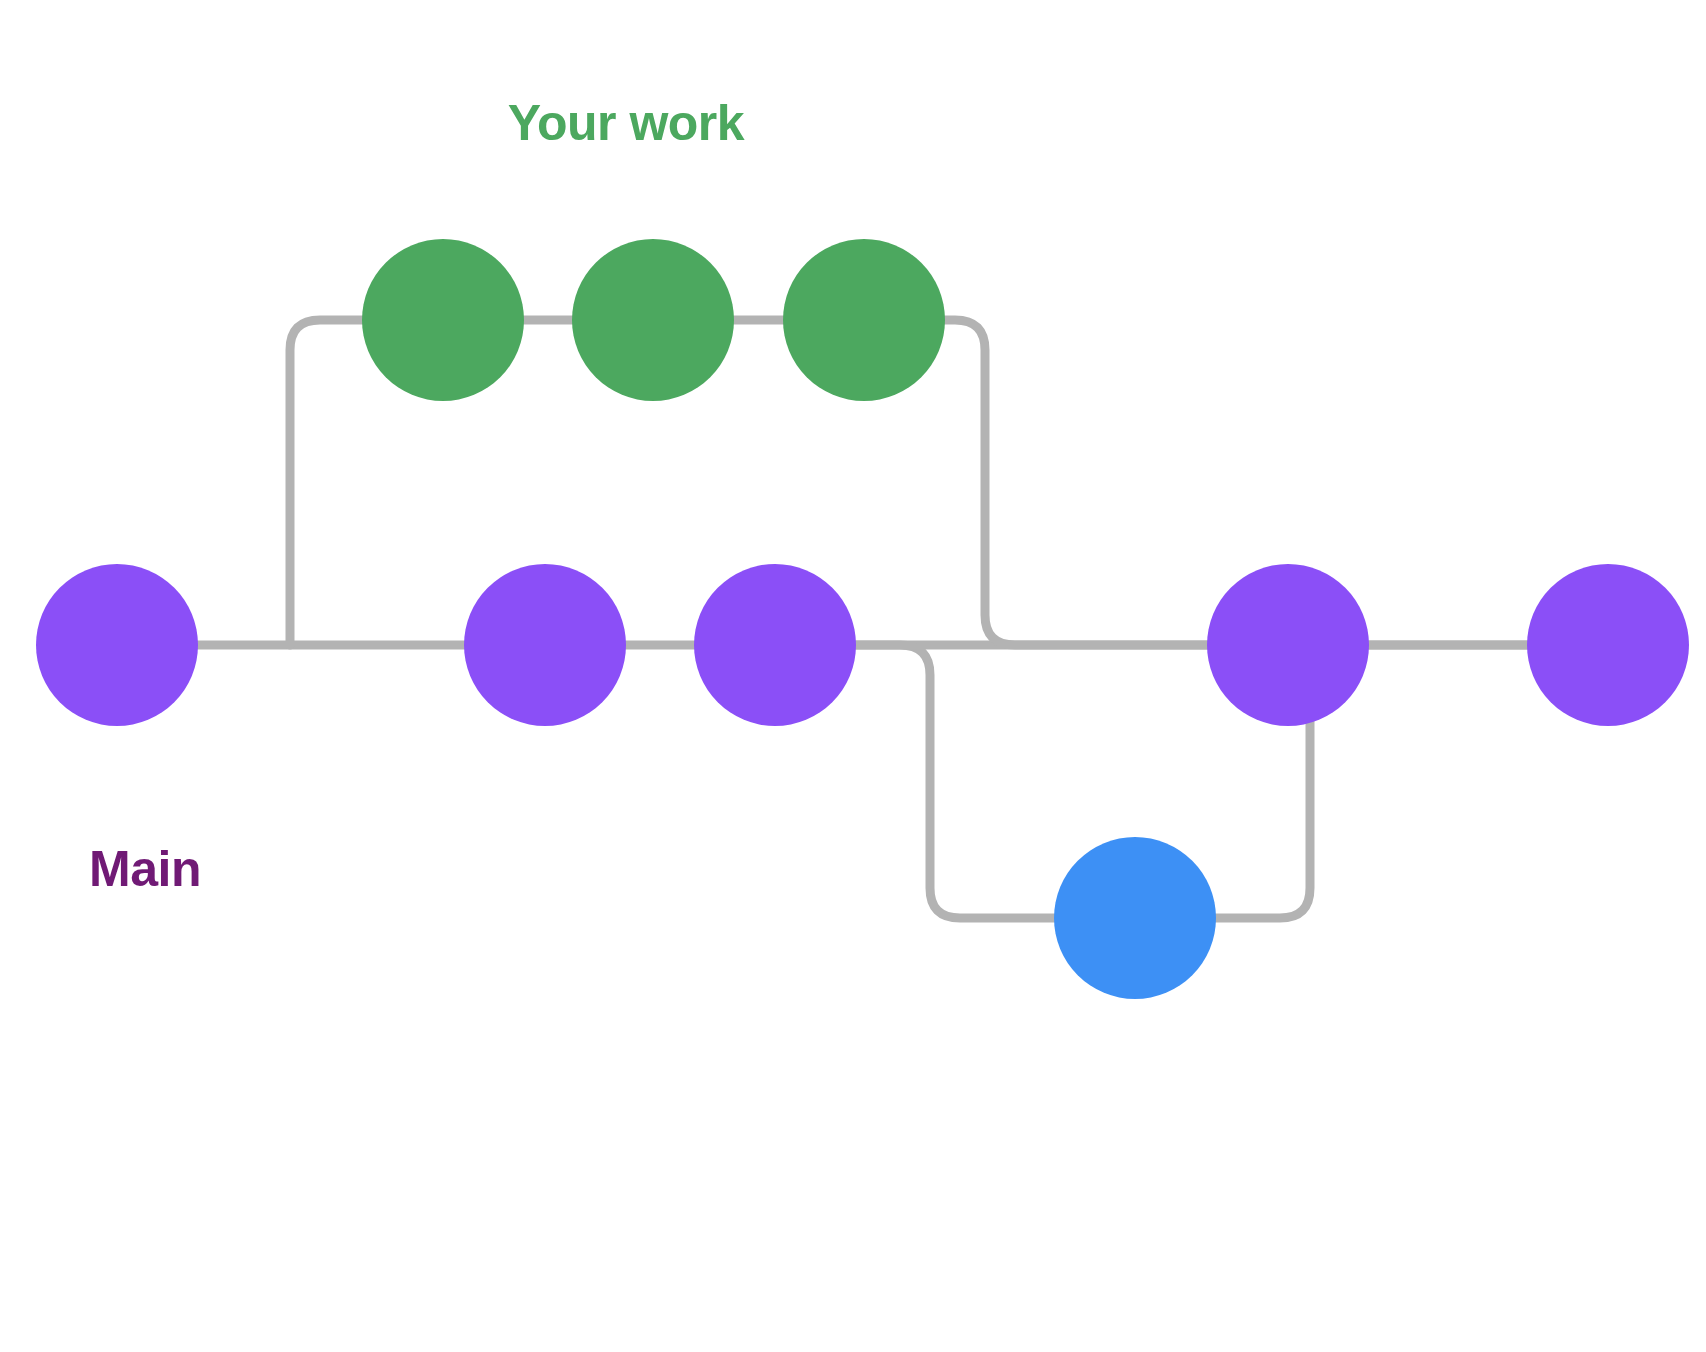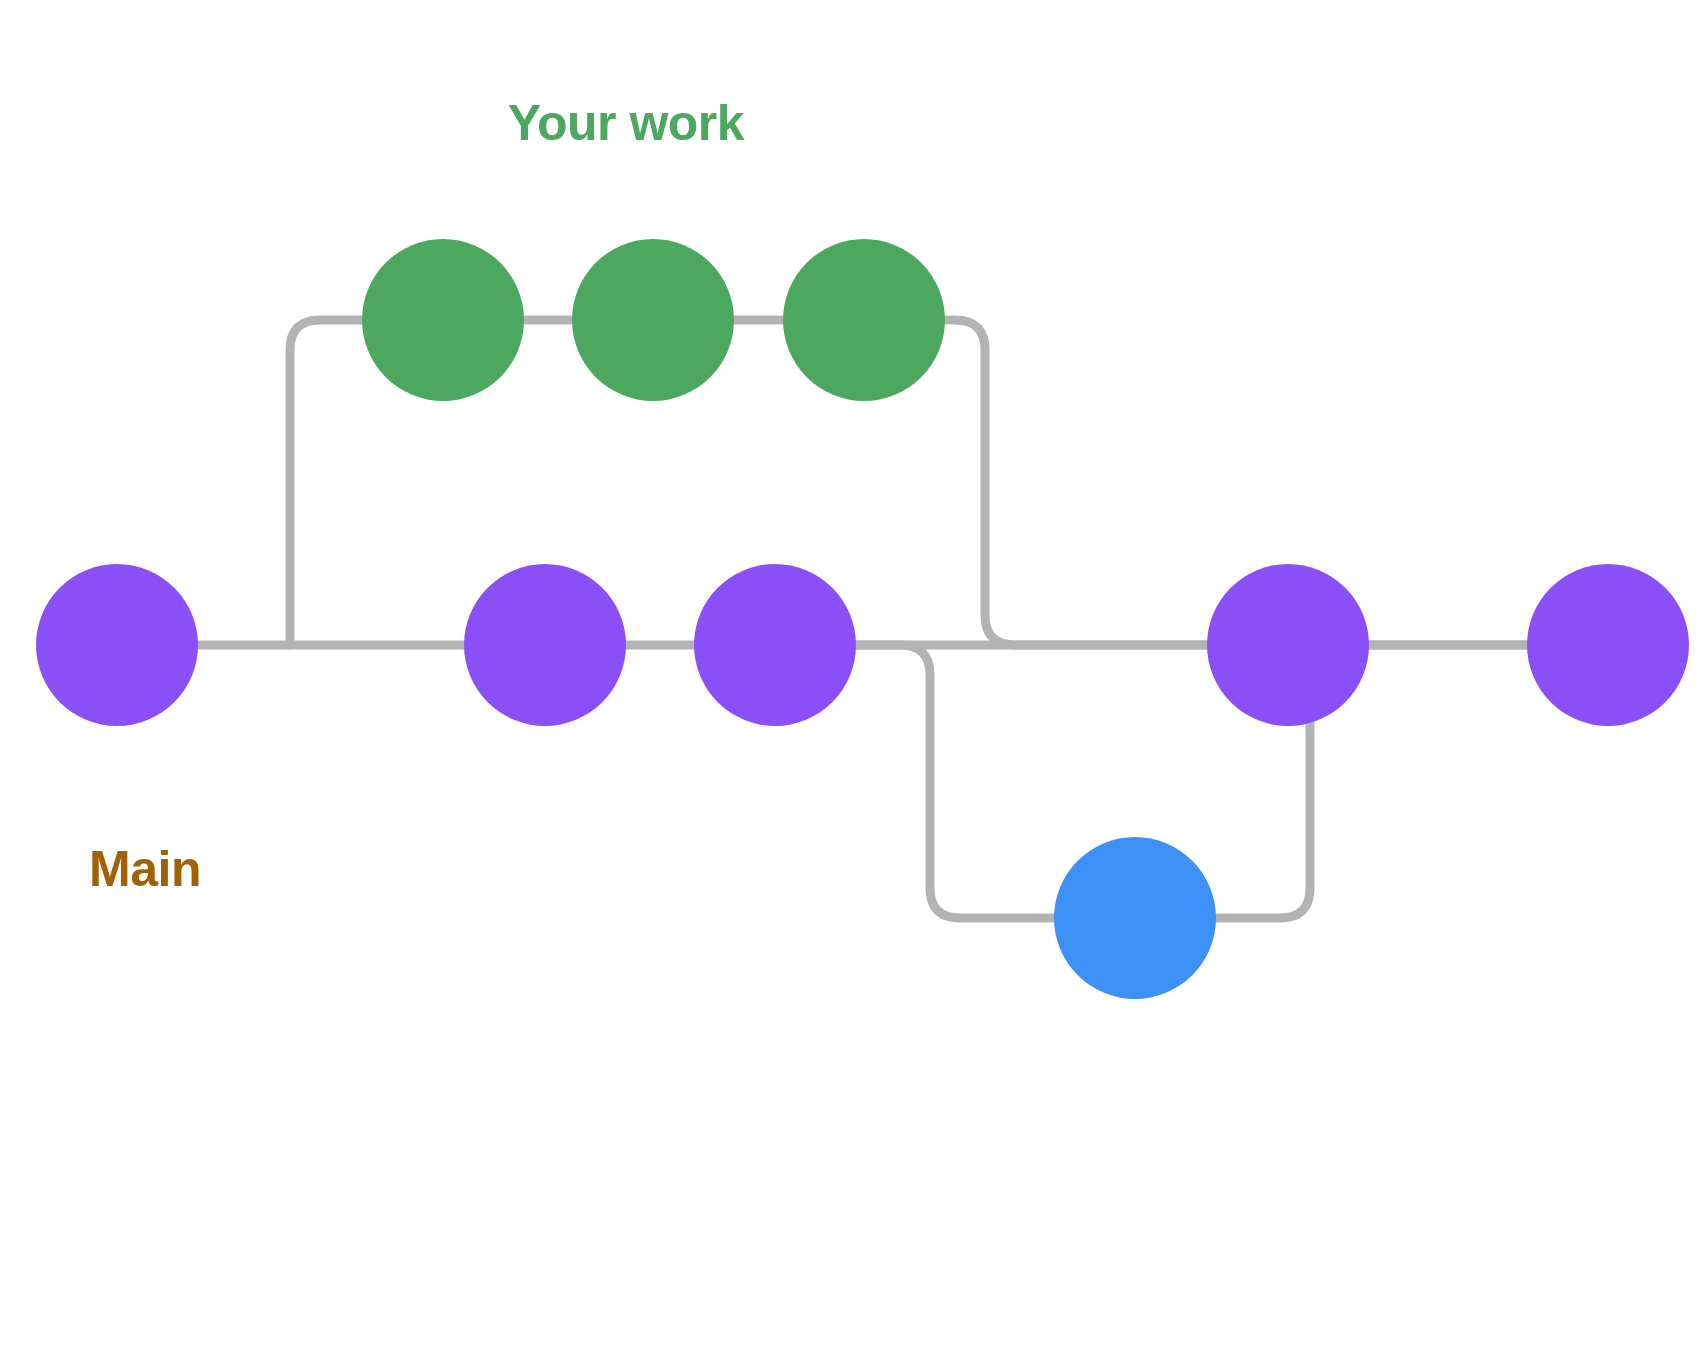--- a/index.html
+++ b/index.html
@@ -41,21 +41,21 @@
     text-align: center;
     font-size: 50px;
     color: #4CA85F;
   }
   #label-main {
     left: 20px;
     top: 838px;
     width: 250px;
     text-align: center;
     font-size: 50px;
-    color: #a16207;
+    color: #701a75;
   }
   #label-another-person {
     left: 860px;
     top: 1122px;
     width: 620px;
     text-align: center;
     font-size: 50px;
     color: #3D90F5;
   }
 </style>

